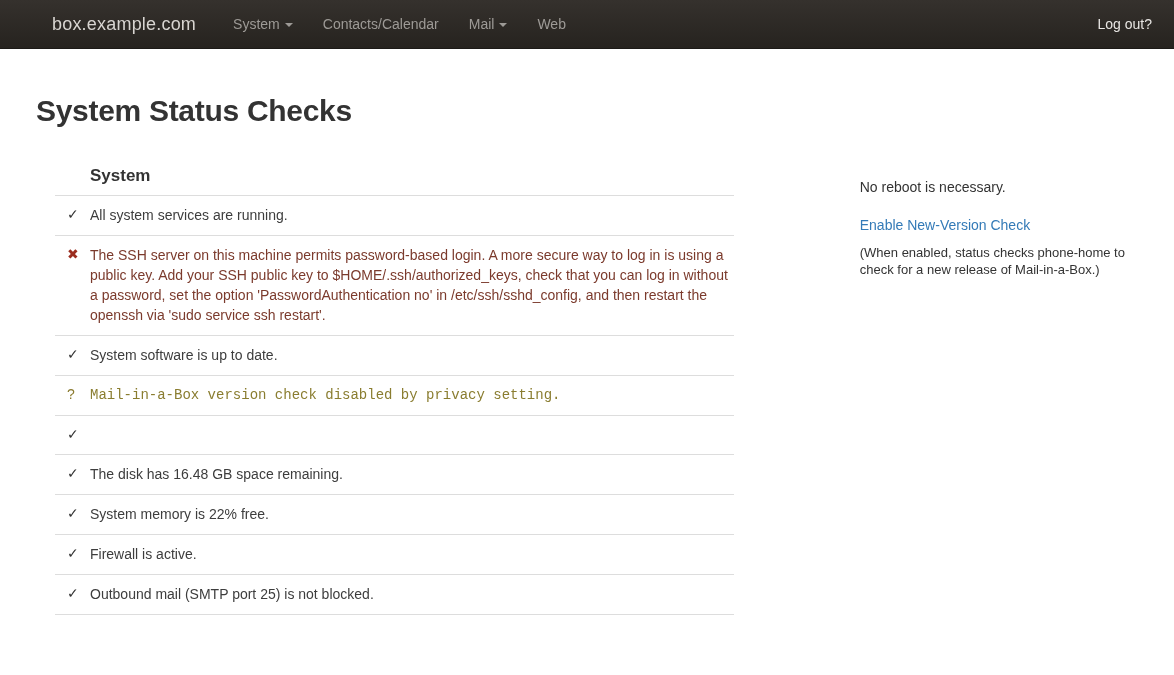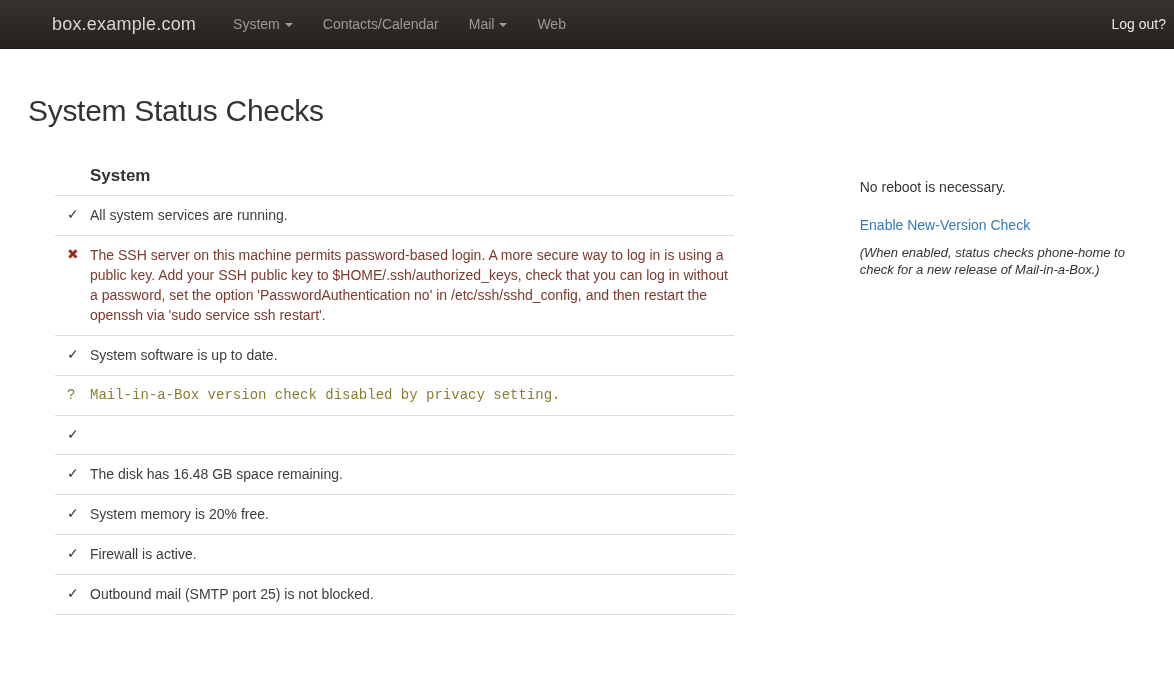--- a/index.html
+++ b/index.html
@@ -49,37 +49,37 @@
     display: inline-block;
     width: 0; height: 0;
     margin-left: 5px;
     vertical-align: middle;
     border-top: 4px solid #9d9a96;
     border-right: 4px solid transparent;
     border-left: 4px solid transparent;
   }
   .navbar-right {
     position: absolute;
-    right: 8px;
+    right: 22px;
     top: 0;
     height: 49px;
     line-height: 49px;
   }
   .navbar-right .nav-item { color: #e8e6e3; padding: 0; }
 
   
   .page {
     padding: 0 20px;
     position: relative;
   }
   h1.page-title {
     font-size: 30px;
-    font-weight: normal;
-    color: #333333;
-    margin: 45px 0 0 8px;
+    font-weight: bold;
+    color: #333333;
+    margin: 45px 0 0 16px;
     letter-spacing: -0.3px;
   }
 
   .content-row {
     display: flex;
     margin-top: 30px;
   }
   .col-main {
     width: 750px;
     padding-left: 35px;
@@ -141,21 +141,20 @@
     font-size: 14px;
     text-decoration: none;
     display: block;
     margin-bottom: 11px;
     cursor: pointer;
   }
   .side-sub {
     color: #333333;
     font-size: 13px;
     line-height: 17px;
-    font-style: italic;
   }
 </style>
 </head>
 <body>
 
 <div class="navbar">
   <a class="brand">box.example.com</a>
   <div class="nav-items">
     <a class="nav-item">
       <span>System</span><span class="caret"></span>
@@ -204,21 +203,21 @@
         <div class="check-icon">✓</div>
       </div>
 
       <div class="check-row ok">
         <div class="check-icon">✓</div>
         <div class="check-text">The disk has 16.48 GB space remaining.</div>
       </div>
 
       <div class="check-row ok">
         <div class="check-icon">✓</div>
-        <div class="check-text">System memory is 20% free.</div>
+        <div class="check-text">System memory is 22% free.</div>
       </div>
 
 
       <div class="check-row ok">
         <div class="check-icon">✓</div>
         <div class="check-text">Firewall is active.</div>
       </div>
 
       <div class="check-row ok">
         <div class="check-icon">✓</div>

